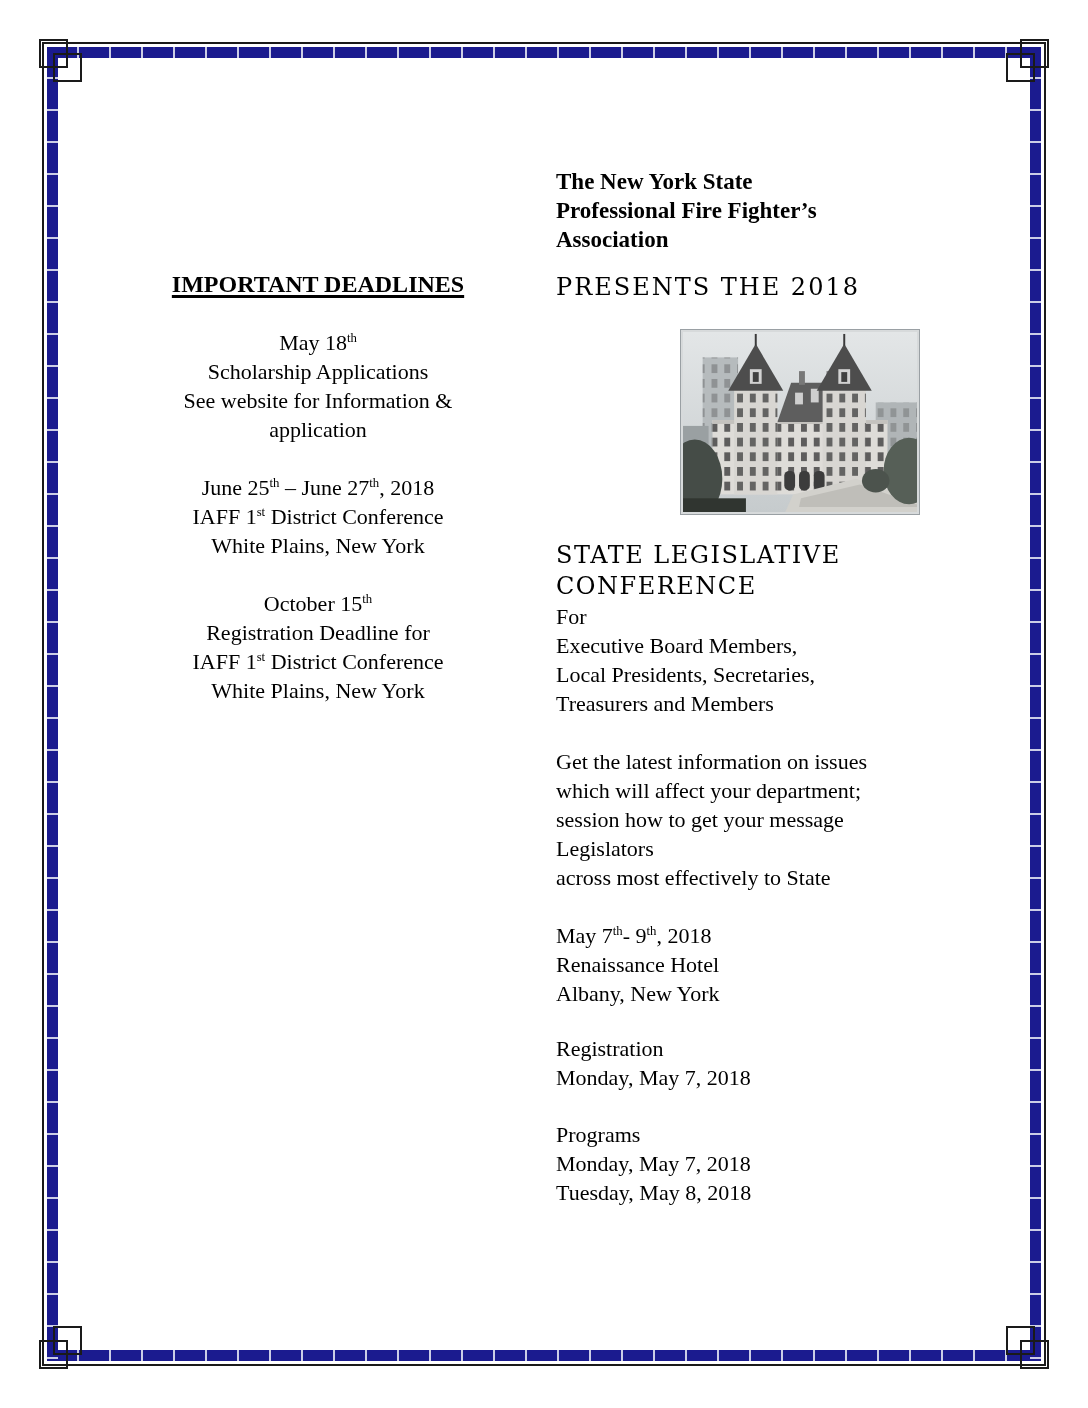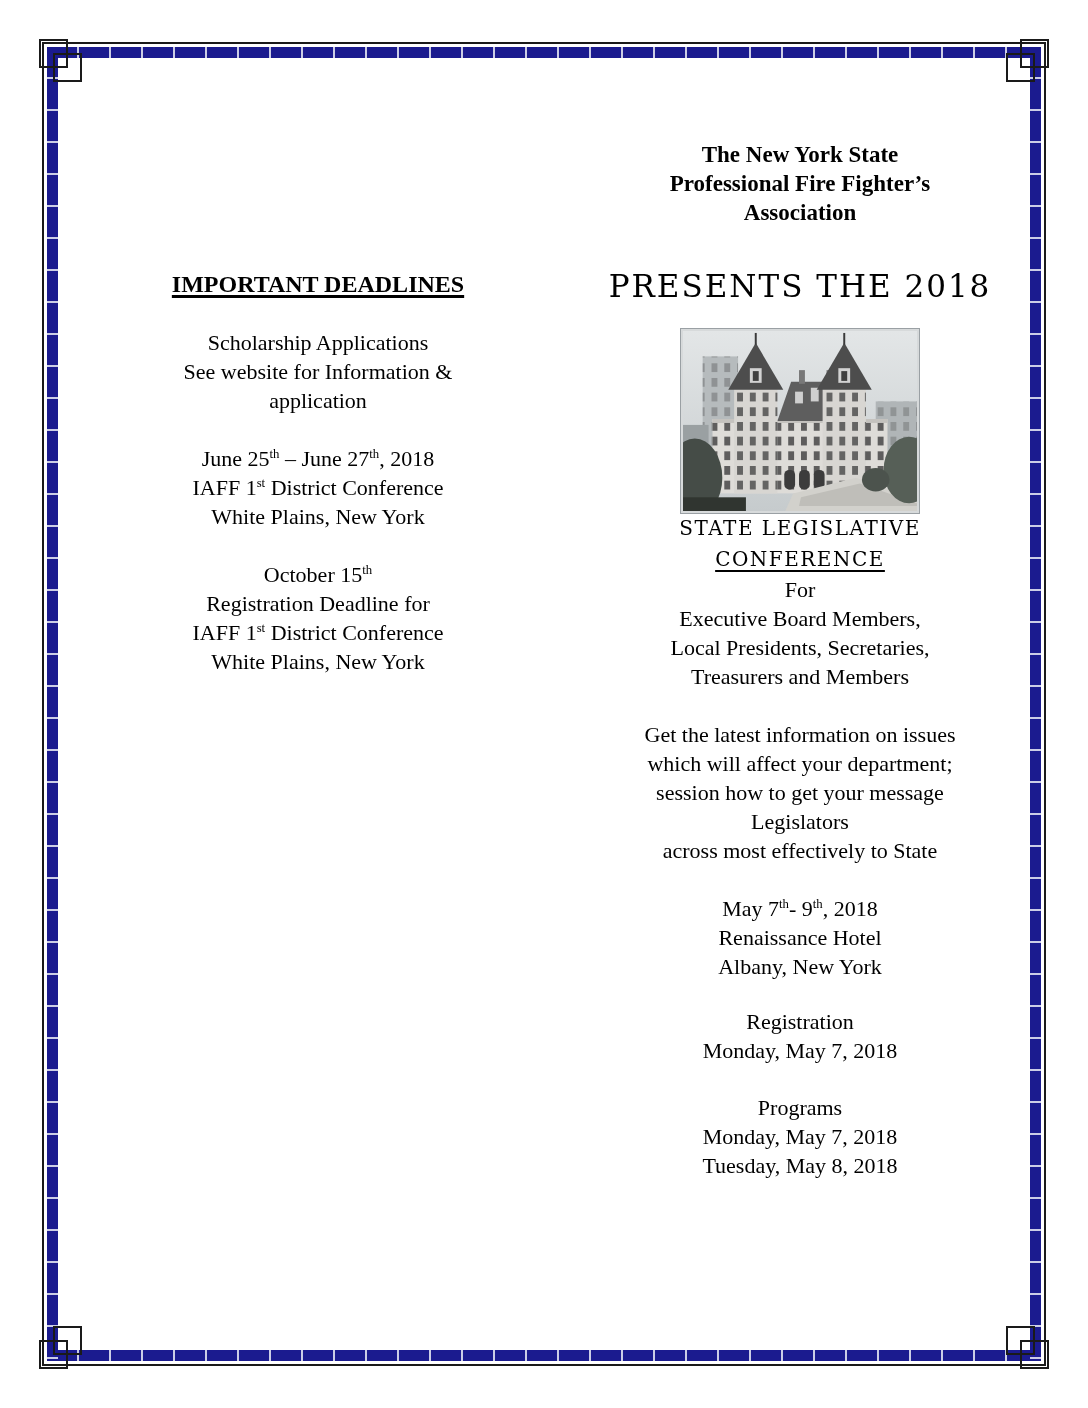--- a/index.html
+++ b/index.html
@@ -25,41 +25,41 @@
   .csq.tr1{right:39px;top:39px;}  .csq.tr2{right:53px;top:53px;}
   .csq.bl1{left:39px;bottom:39px;}  .csq.bl2{left:53px;bottom:53px;}
   .csq.br1{right:39px;bottom:39px;} .csq.br2{right:53px;bottom:53px;}
 
   
   .left-col{
     position:absolute;left:95px;top:270px;width:446px;
     font-size:22px;line-height:29px;text-align:center;
   }
   .right-col{
-    position:absolute;left:556px;top:140px;width:488px;
-    font-size:22px;line-height:29px;text-align:center;
+    position:absolute;left:556px;top:167px;width:488px;
+    font-size:22px;line-height:29px;
   }
   .sp{height:29px;} .sp-sm{height:26px;} .sp-md{height:28px;}
   sup{font-size:0.58em;line-height:0;vertical-align:super;letter-spacing:0;}
 
   .deadlines-title{
     font-size:24px;font-weight:bold;line-height:29px;margin:0;
     text-decoration:underline;text-decoration-thickness:2.5px;text-underline-offset:3px;
   }
   .org-heading{font-weight:bold;font-size:23px;line-height:29px;}
   .presents{
-    margin-top:45px;font-family:"DejaVu Serif", serif;
-    font-size:31px;line-height:29px;letter-spacing:2px;
+    margin-top:19px;font-family:"DejaVu Serif", serif;
+    font-size:24px;line-height:29px;letter-spacing:2px;
   }
   .conf-title{
-    font-family:"DejaVu Serif", serif;
-    font-size:20px;line-height:31px;letter-spacing:1.5px;
+    margin-top:26px;font-family:"DejaVu Serif", serif;
+    font-size:24px;line-height:31px;letter-spacing:1.5px;
   }
   .underlined{
-    text-decoration:underline;text-decoration-thickness:2px;text-underline-offset:4px;
+    text-decoration-thickness:2px;text-underline-offset:4px;
   }
 
   
   .photo{
     width:238px;height:184px;margin:28px auto 0;box-sizing:border-box;
     border:2px solid #d7dadb;box-shadow:0 0 0 1px #9aa0a4;
     background:#dfe3e5;overflow:hidden;
   }
   .photo svg{display:block;width:100%;height:100%;}
 </style>
@@ -80,20 +80,21 @@
   <div class="csq bl2"></div>
   <div class="csq br1"></div>
   <div class="csq br2"></div>
 </div>
 
 <div class="left-col">
   <h2 class="deadlines-title">IMPORTANT DEADLINES</h2>
   <div class="sp"></div>
 
   <div>
+    <div><span>May 18</span><sup>th</sup></div>
     <div>Scholarship Applications</div>
     <div>See website for Information &amp;</div>
     <div>application</div>
   </div>
   <div class="sp"></div>
 
   <div>
     <div><span>June 25</span><sup>th</sup><span> – June 27</span><sup>th</sup><span>, 2018</span></div>
     <div><span>IAFF 1</span><sup>st</sup><span> District Conference</span></div>
     <div>White Plains, New York</div>

